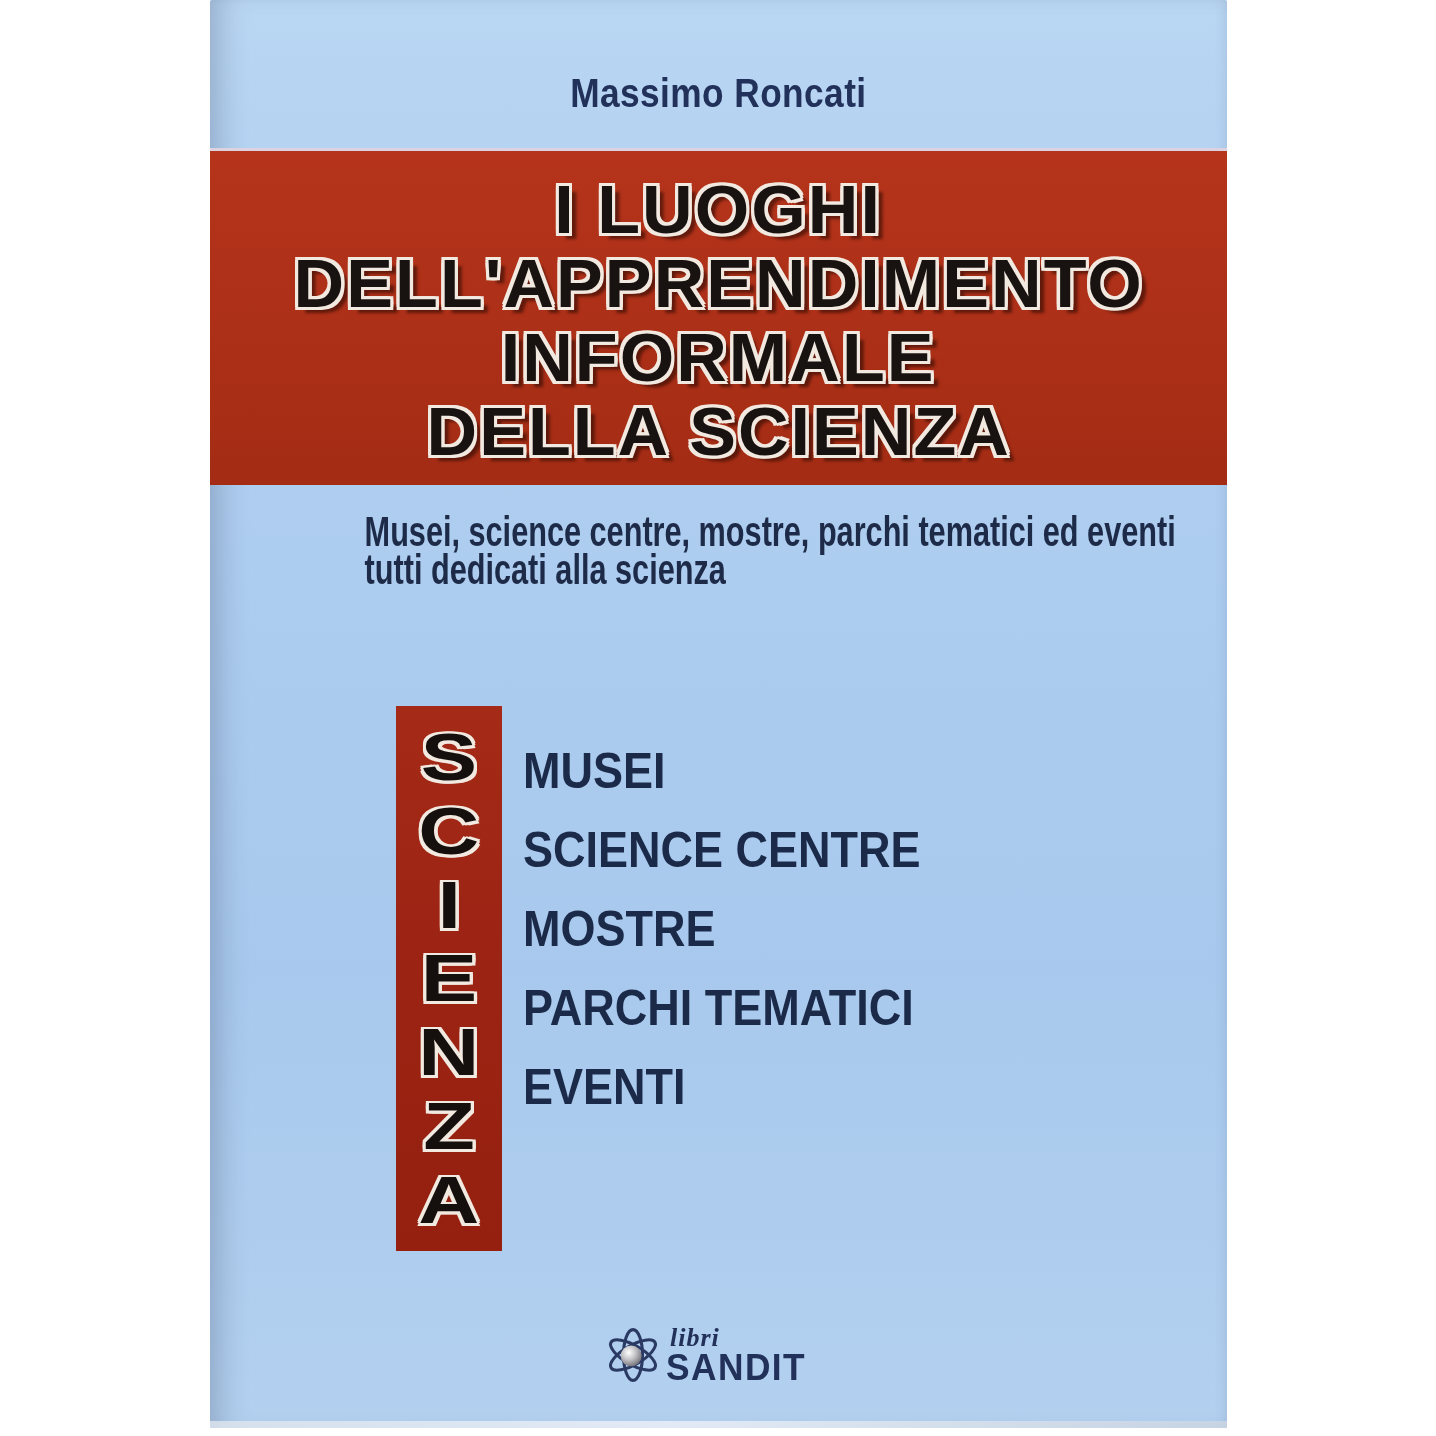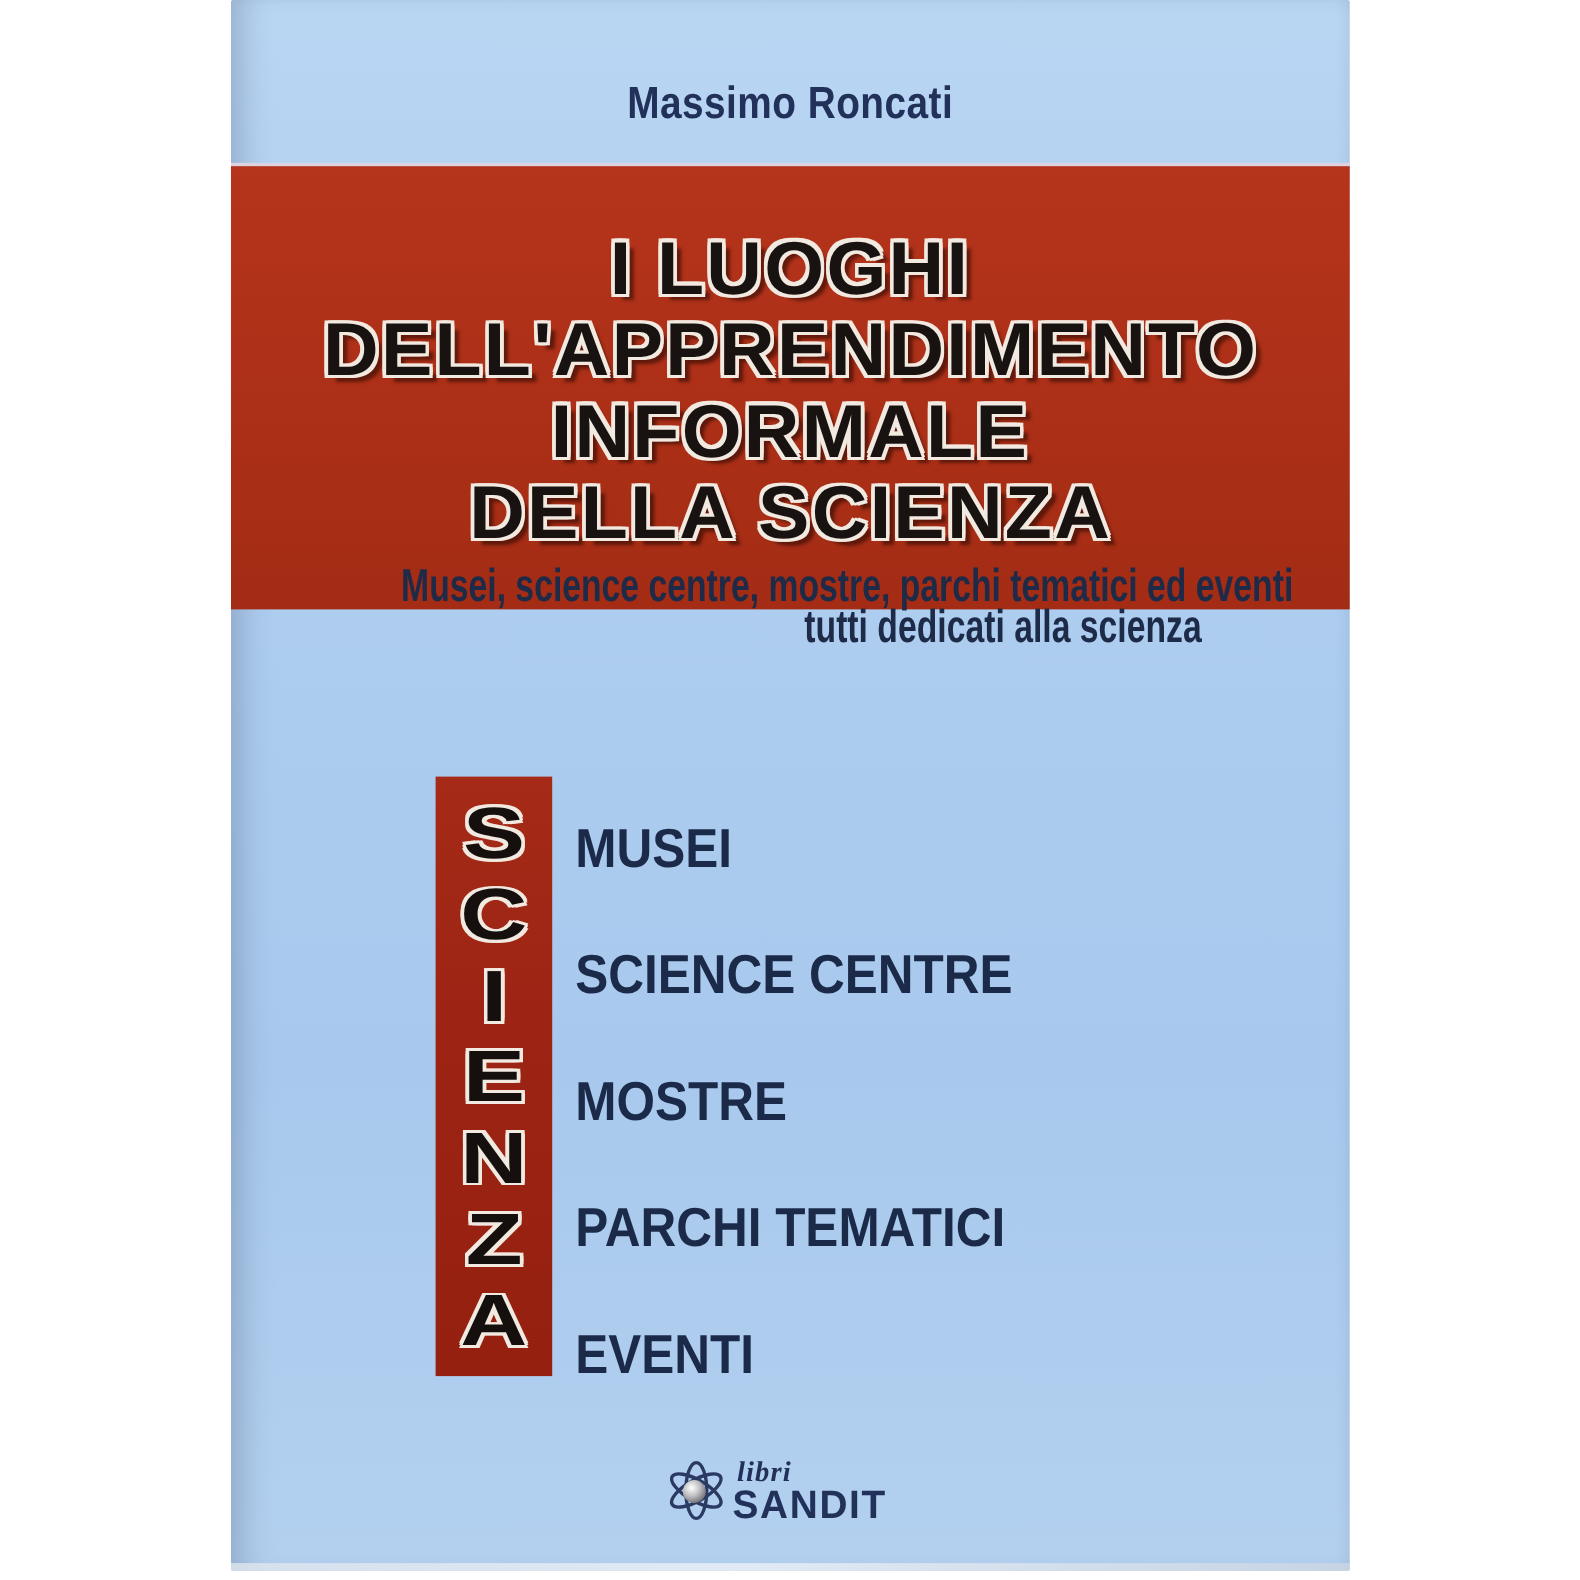--- a/index.html
+++ b/index.html
@@ -40,21 +40,21 @@
     position: absolute; top: 70px; left: 0; width: 100%;
     text-align: center;
     font-size: 41px; font-weight: 700; color: var(--navy-text);
     letter-spacing: 0.5px;
   }
   .author span { display: inline-block; transform: scaleX(0.86); transform-origin: center; }
 
   
   .banner {
     position: absolute; top: 148px; left: 0;
-    width: 100%; height: 406px;
+    width: 100%; height: 337px;
     background: linear-gradient(180deg, #b5341b 0%, #ae3018 45%, #a42c14 100%);
     border-top: 3px solid #ddd2e0;
     display: flex; flex-direction: column;
     justify-content: center; align-items: center;
     padding-top: 4px;
   }
   .title-line {
     font-size: 68px; font-weight: 700; line-height: 74px;
     letter-spacing: 2px;
     color: var(--title-fill);
@@ -64,21 +64,21 @@
       -3px -3px 0 var(--title-outline),  3px -3px 0 var(--title-outline),
       -3px  3px 0 var(--title-outline),  3px  3px 0 var(--title-outline),
       -3px  0   0 var(--title-outline),  3px  0   0 var(--title-outline),
        0   -3px 0 var(--title-outline),  0    3px 0 var(--title-outline),
        7px  6px 3px rgba(35, 8, 2, 0.55);
   }
 
   
   .subtitle {
     position: absolute; top: 513px; left: 0; width: 100%;
-    text-align: right; color: #1d2a48; padding-left: 20px;
+    text-align: left; color: #1d2a48; padding-left: 20px;
   }
   .subtitle-line {
     font-size: 42px; font-weight: 700; line-height: 38px;
     white-space: nowrap;
     transform: scaleX(0.73); transform-origin: center;
   }
 
   
   .scienza-bar {
     position: absolute; left: 186px; top: 706px;
@@ -95,21 +95,21 @@
     text-shadow:
       -2.5px -2.5px 0 var(--title-outline),  2.5px -2.5px 0 var(--title-outline),
       -2.5px  2.5px 0 var(--title-outline),  2.5px  2.5px 0 var(--title-outline),
       -2.5px  0     0 var(--title-outline),  2.5px  0     0 var(--title-outline),
        0     -2.5px 0 var(--title-outline),  0      2.5px 0 var(--title-outline);
   }
 
   
   .topic-list {
     position: absolute; left: 313px; top: 748px;
-    display: flex; flex-direction: column; gap: 68px;
+    display: flex; flex-direction: column; gap: 32px;
   }
   .topic-item {
     font-size: 50px; font-weight: 700; line-height: 47px;
     color: #1c2a4a; white-space: nowrap;
     transform: scaleX(0.9); transform-origin: left center;
   }
 
   
   .publisher {
     position: absolute; left: 394px; top: 1326px;

